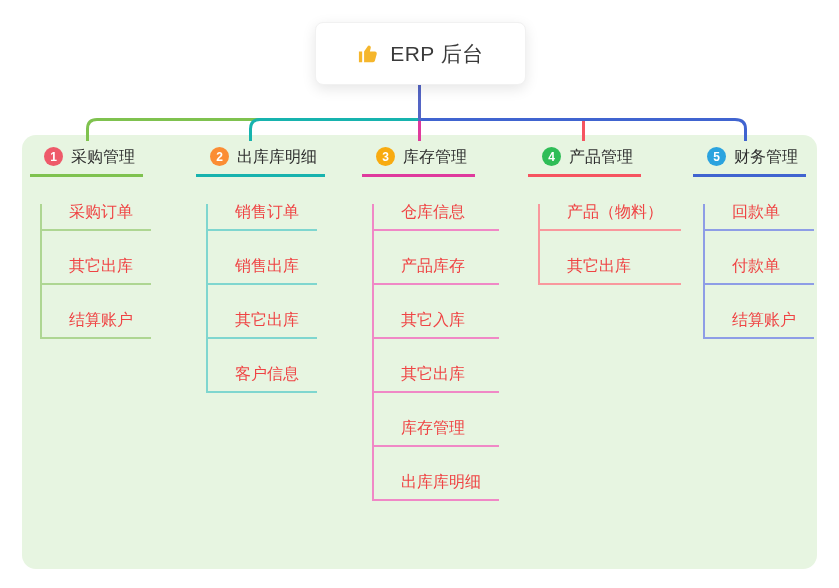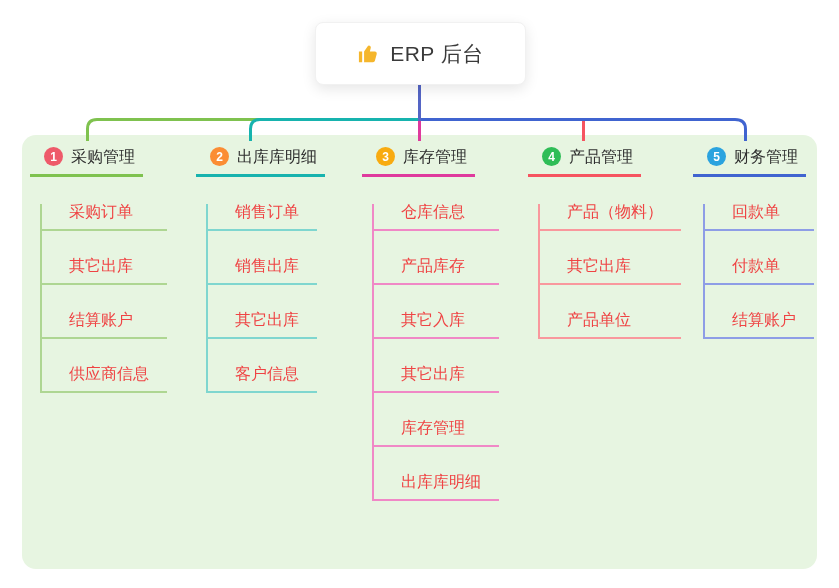--- a/index.html
+++ b/index.html
@@ -70,21 +70,20 @@
 
   <div class="branch b1" style="--main: #7fc24f; --light: #aed692; --badge: #ee5a6a;">
     <div class="branch-header">
       <span class="badge">1</span>
       <span class="branch-label">采购管理</span>
     </div>
     <div class="children">
         <div class="child">采购订单</div>
         <div class="child">其它出库</div>
         <div class="child">结算账户</div>
-        <div class="child">供应商信息</div>
       </div>
   </div>
 
   <div class="branch b2" style="--main: #17b3ae; --light: #7fd6cf; --badge: #fb8d34;">
     <div class="branch-header">
       <span class="badge">2</span>
       <span class="branch-label">出库库明细</span>
     </div>
     <div class="children">
         <div class="child">销售订单</div>
@@ -110,21 +109,20 @@
   </div>
 
   <div class="branch b4" style="--main: #f65460; --light: #f9989d; --badge: #2fbd57;">
     <div class="branch-header">
       <span class="badge">4</span>
       <span class="branch-label">产品管理</span>
     </div>
     <div class="children">
         <div class="child">产品（物料）</div>
         <div class="child">其它出库</div>
-        <div class="child">产品单位</div>
       </div>
   </div>
 
   <div class="branch b5" style="--main: #4064d0; --light: #8e9de6; --badge: #2ba3df;">
     <div class="branch-header">
       <span class="badge">5</span>
       <span class="branch-label">财务管理</span>
     </div>
     <div class="children">
         <div class="child">回款单</div>

